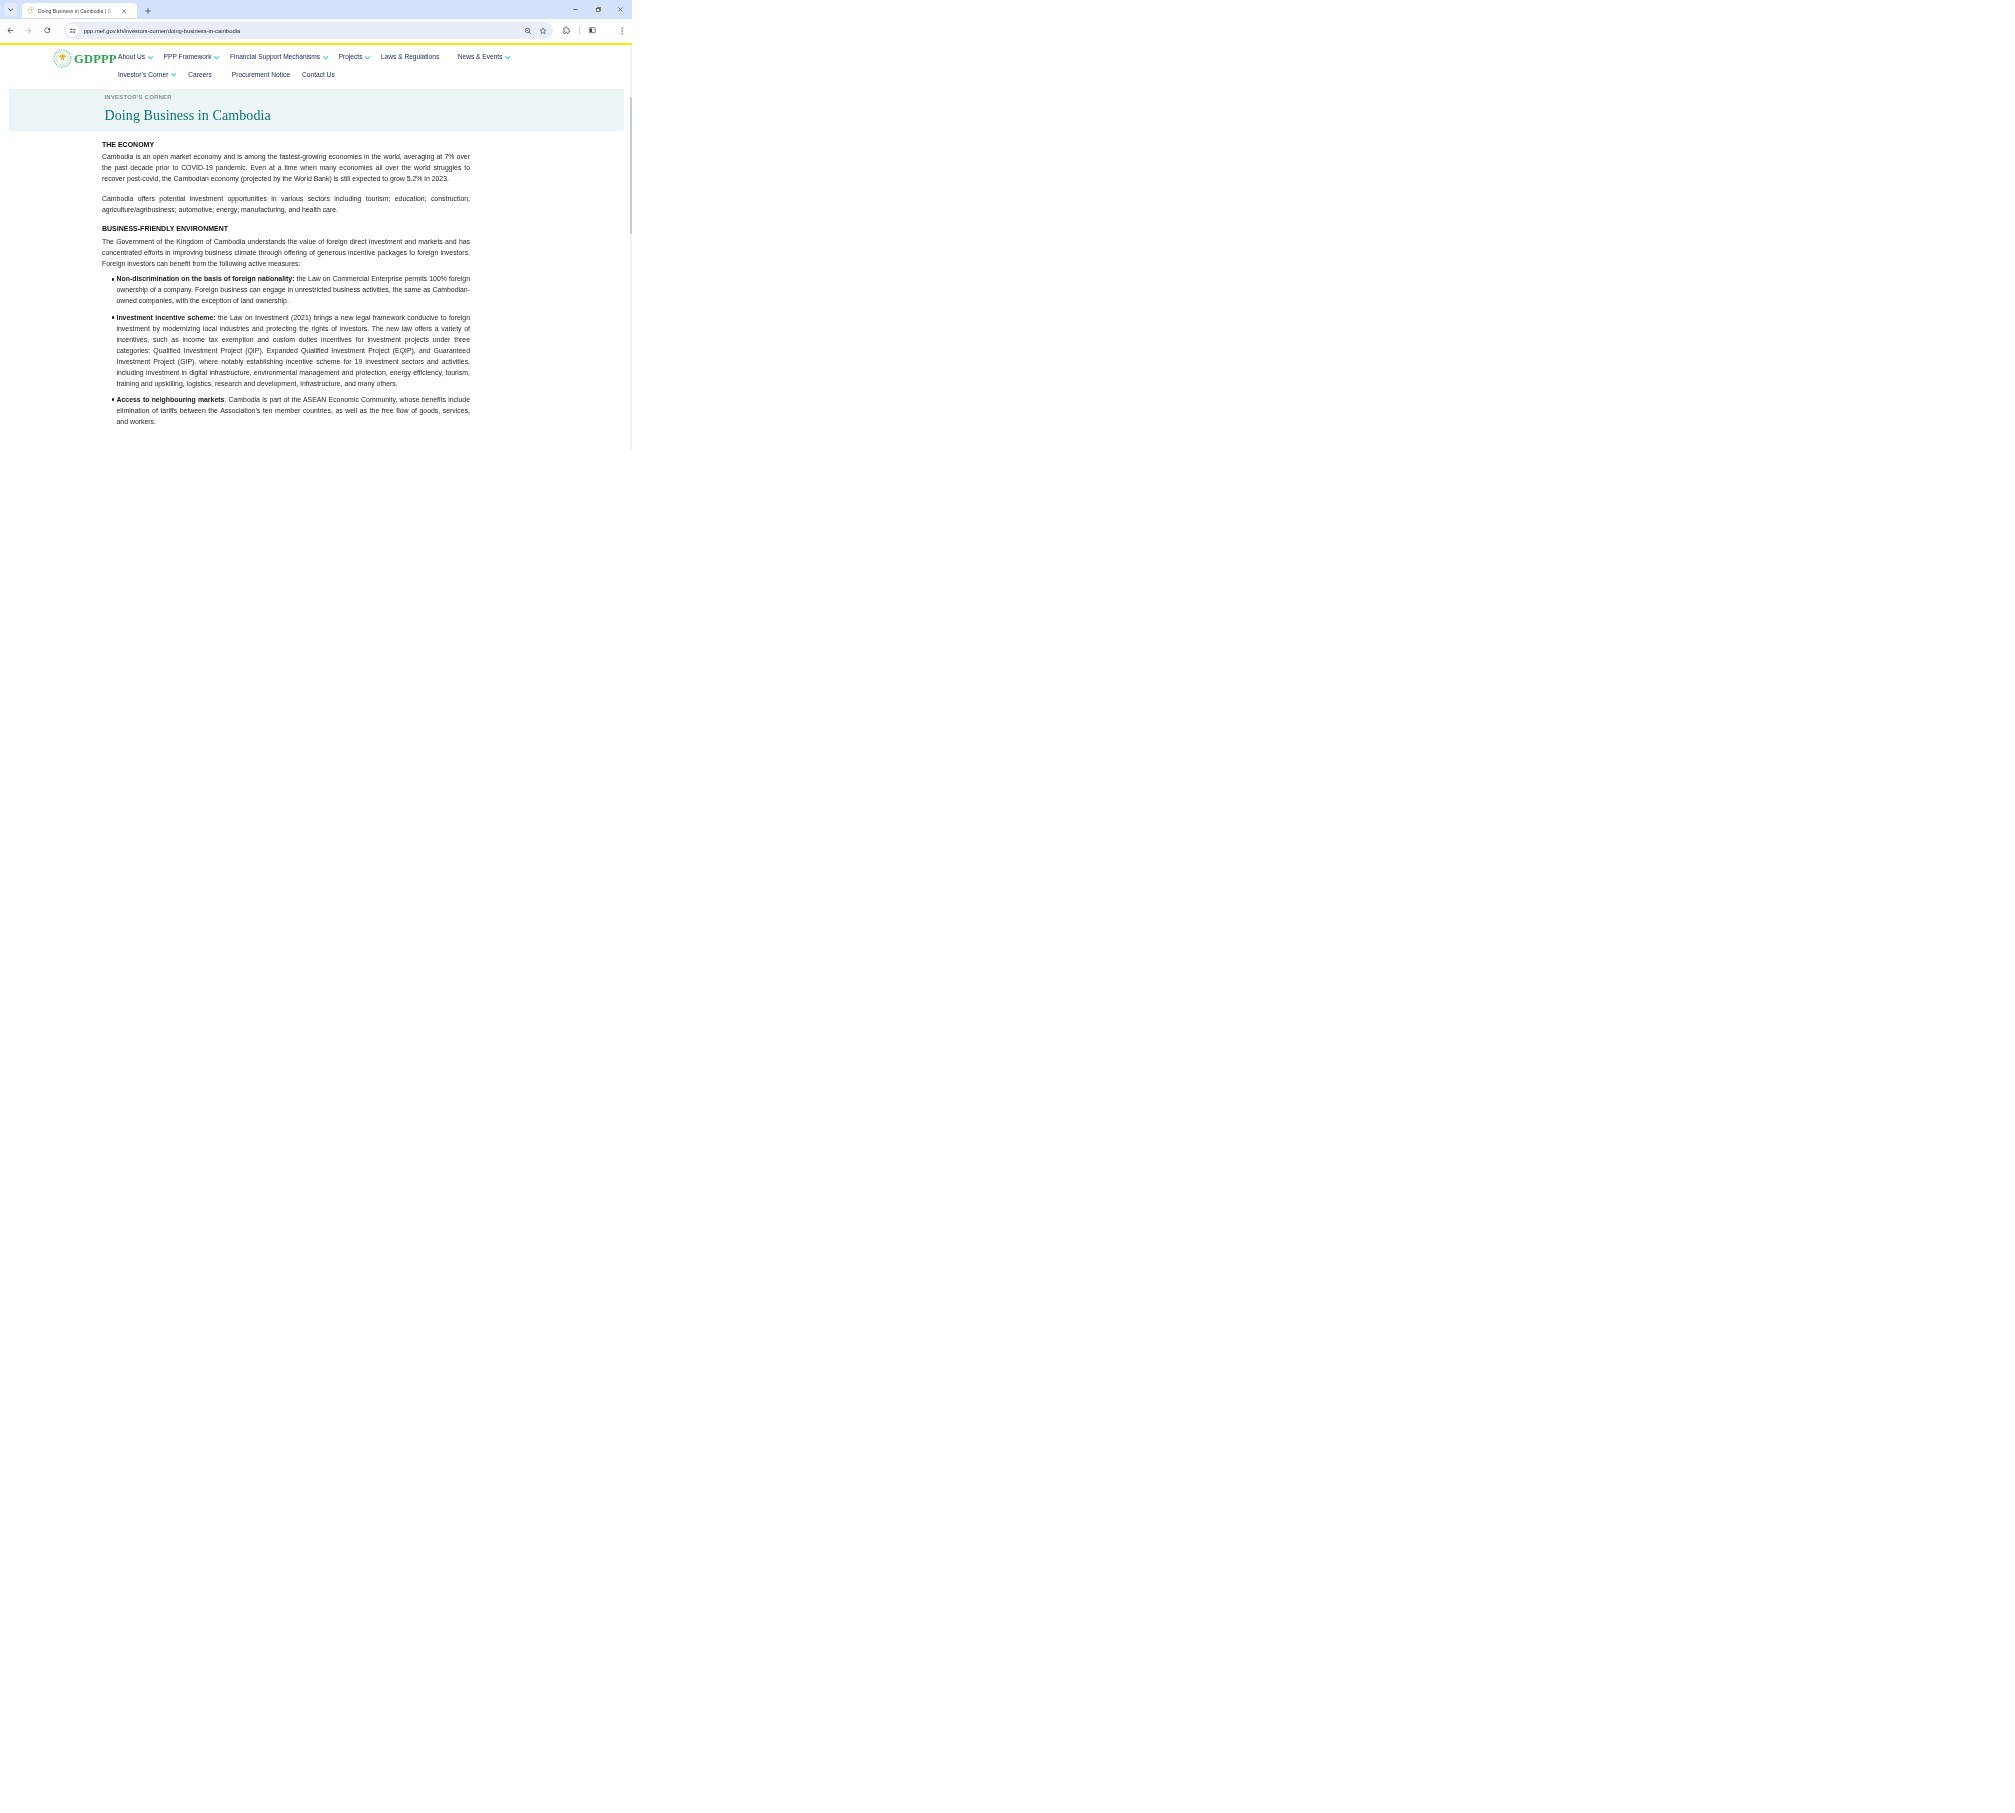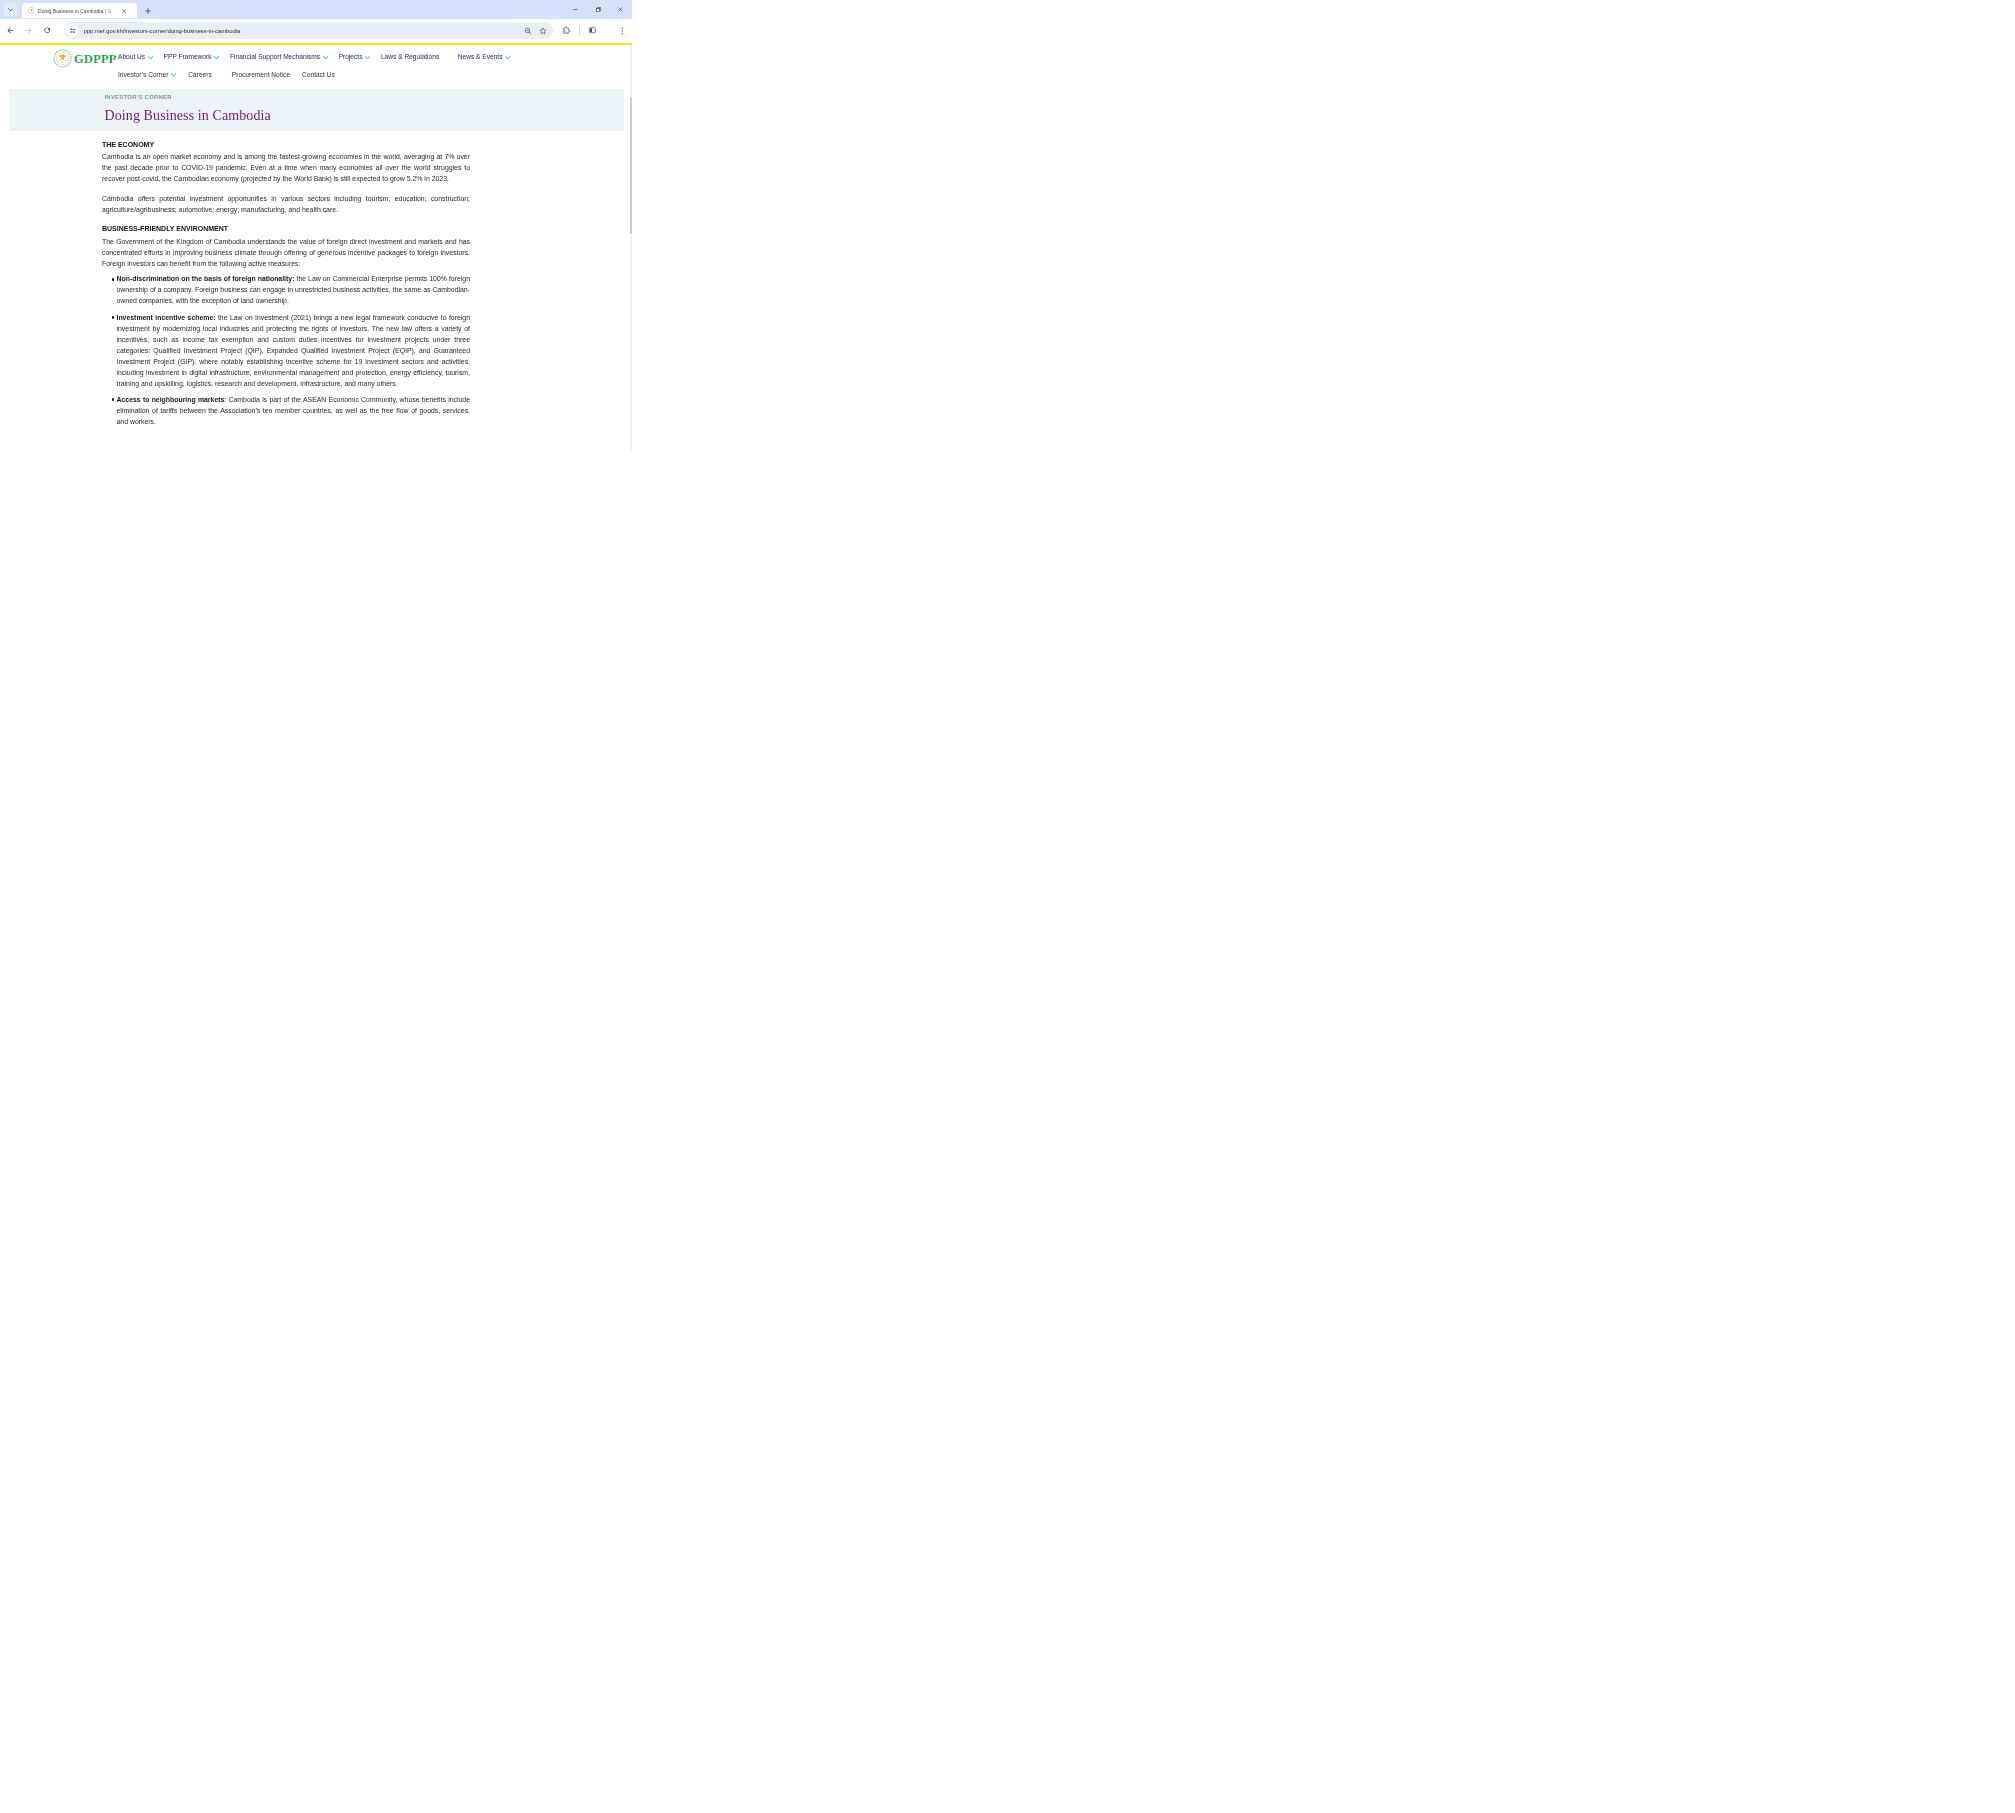--- a/index.html
+++ b/index.html
@@ -280,21 +280,21 @@
       <span>Procurement Notice</span>
     </span>
     <span class="nav-item" style="color: rgb(33, 42, 99);">
       <span>Contact Us</span>
     </span>
   </div>
 </div>
 
 <div class="banner" id="banner" style="background: rgb(236, 244, 246);">
   <div class="eyebrow" id="eyebrow" style="color: rgb(142, 146, 150);">INVESTOR’S CORNER</div>
-  <h1 id="page-title" style="color: #701a75; font-family: Liberation Serif, serif;">Doing Business in Cambodia</h1>
+  <h1 id="page-title" style="color: #0f766e; font-family: Liberation Serif, serif;">Doing Business in Cambodia</h1>
 </div>
 
 <div class="article">
   <h3>THE ECONOMY</h3>
   <p>Cambodia is an open market economy and is among the fastest-growing economies in the world, averaging at 7% over the past decade prior to COVID-19 pandemic. Even at a time when many economies all over the world struggles to recover post-covid, the Cambodian economy (projected by the World Bank) is still expected to grow 5.2% in 2023.</p>
   <p class="spaced">Cambodia offers potential investment opportunities in various sectors including tourism; education; construction; agriculture/agribusiness; automotive; energy; manufacturing, and health care.</p>
 
   <h3 class="second">BUSINESS-FRIENDLY ENVIRONMENT</h3>
   <p>The Government of the Kingdom of Cambodia understands the value of foreign direct investment and markets and has concentrated efforts in improving business climate through offering of generous incentive packages to foreign investors. Foreign investors can benefit from the following active measures:</p>
 

